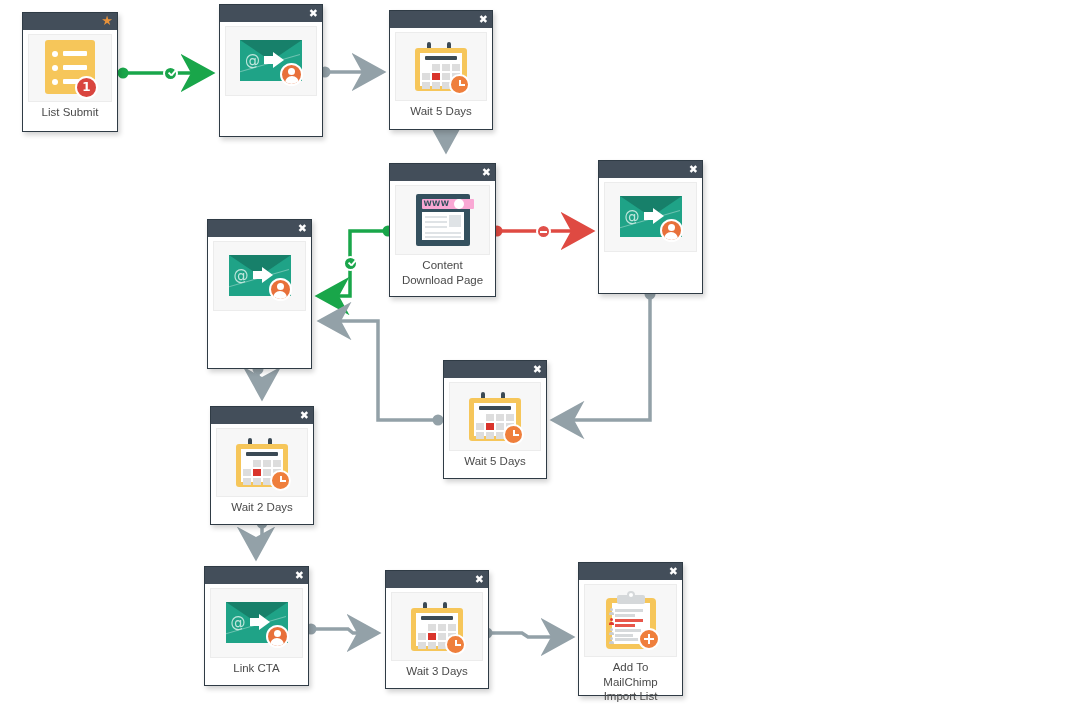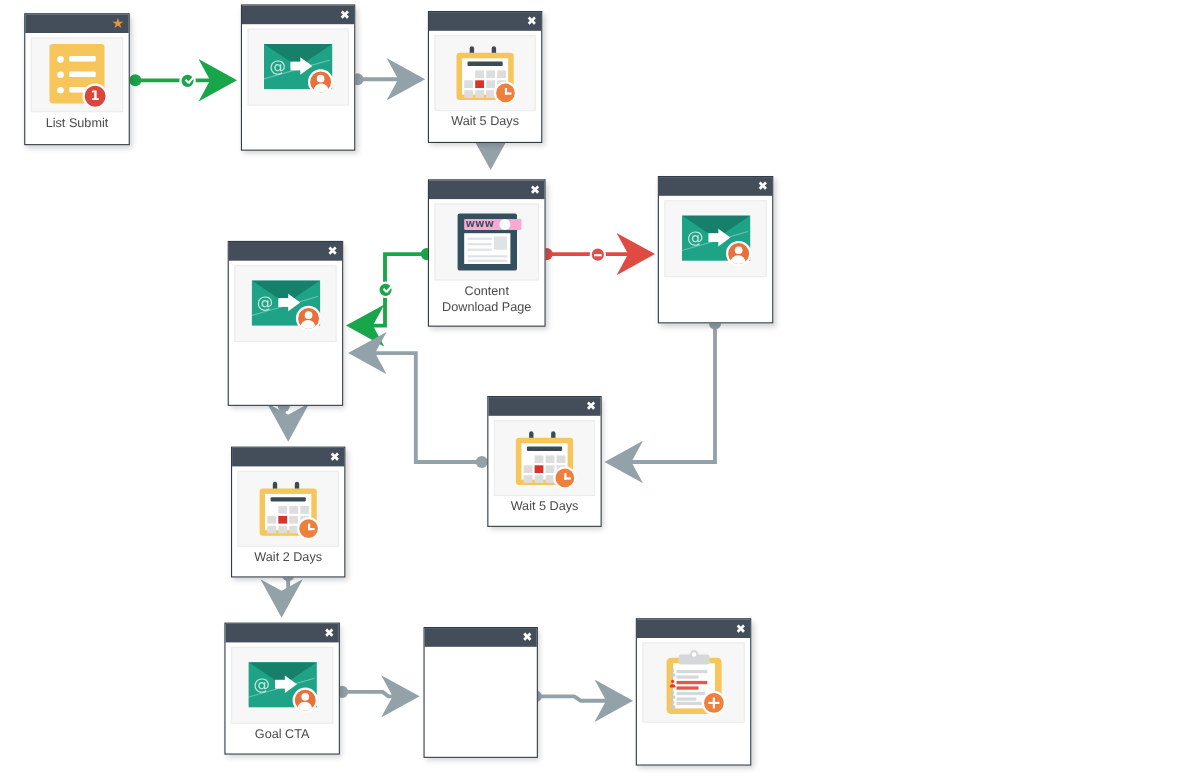--- a/index.html
+++ b/index.html
@@ -352,27 +352,50 @@
   <div class="node-body">
     <div class="icon-box" style="height:70px;">
       <div class="ic ic-email">
         <div class="env">
               <span class="env-at">@</span>
               <span class="env-arrow"></span>
             </div>
         <div class="env-person"></div>
       </div>
     </div>
-    <div class="node-label">Goal CTA</div>
+    <div class="node-label">Link CTA</div>
   </div>
 </div>
 
 <div class="node" style="left:385px;top:570px;width:104px;height:119px;">
   <div class="node-head">
     <span class="node-close">✖</span>
+  </div>
+  <div class="node-body">
+    <div class="icon-box" style="height:69px;">
+      <div class="ic ic-cal">
+        <div class="cal-r cal-r1"></div>
+            <div class="cal-r cal-r2"></div>
+        <div class="calframe"></div>
+            <div class="calinner"></div>
+            <div class="calbar"></div>
+        <div class="cg" style="left:18px;top:22px;"></div>
+            <div class="cg" style="left:28px;top:22px;"></div>
+            <div class="cg" style="left:38px;top:22px;"></div>
+        <div class="cg" style="left:8px;top:31px;"></div>
+            <div class="cg cred" style="left:18px;top:31px;"></div>
+            <div class="cg" style="left:28px;top:31px;"></div>
+            <div class="cg" style="left:38px;top:31px;"></div>
+        <div class="cg" style="left:8px;top:40px;"></div>
+            <div class="cg" style="left:18px;top:40px;"></div>
+            <div class="cg" style="left:28px;top:40px;"></div>
+        <div class="cal-clock"></div>
+      </div>
+    </div>
+    <div class="node-label">Wait 3 Days</div>
   </div>
 </div>
 
 <div class="node" style="left:578px;top:562px;width:105px;height:134px;">
   <div class="node-head">
     <span class="node-close">✖</span>
   </div>
   <div class="node-body">
     <div class="icon-box" style="height:73px;">
       <div class="ic ic-clip">
@@ -387,16 +410,17 @@
             <div class="clip-row red" style="top:26px;width:28px;"></div>
             <div class="clip-row red" style="top:31px;width:20px;"></div>
         <div class="clip-p" style="top:35px;"></div>
             <div class="clip-row" style="top:36px;width:26px;"></div>
             <div class="clip-row" style="top:41px;width:18px;"></div>
         <div class="clip-p" style="top:44px;"></div>
             <div class="clip-row" style="top:45px;width:26px;"></div>
         <div class="clip-plus"></div>
       </div>
     </div>
+    <div class="node-label">Add To MailChimp Import List</div>
   </div>
 </div>
 
 </div>
 
 </body></html>

